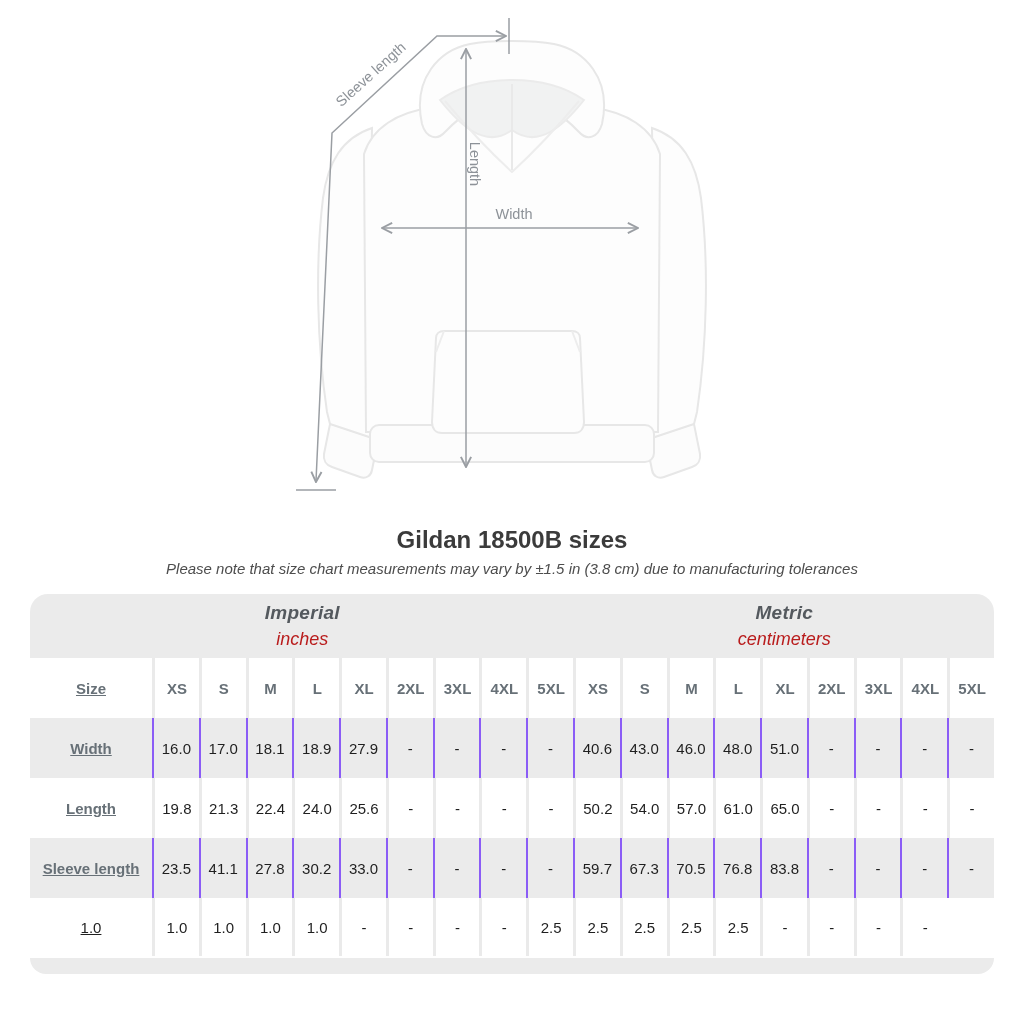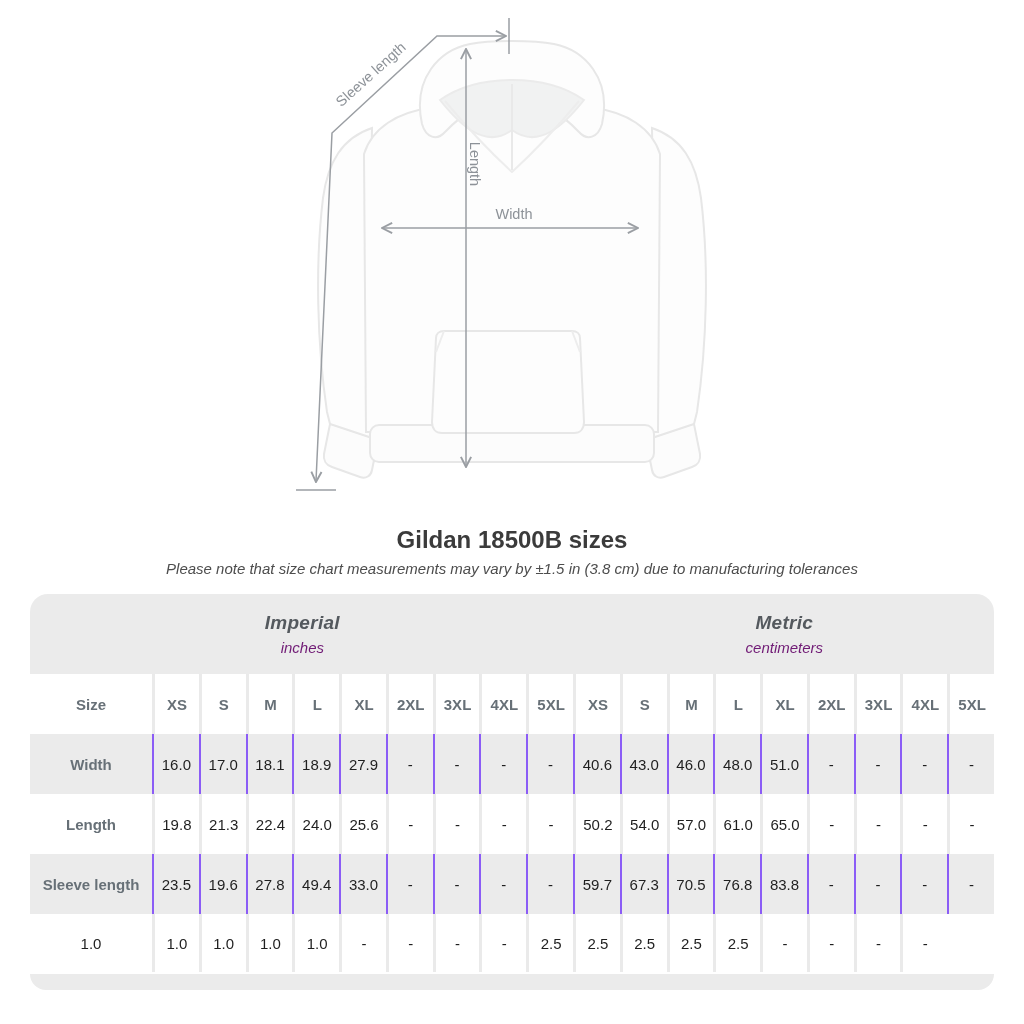--- a/index.html
+++ b/index.html
@@ -34,52 +34,52 @@
     font-size: 15px;
     font-style: italic;
     color: #4d4d4d;
     margin: 0;
   }
 
   
   .size-table { width: 964px; margin: 17px auto 0 auto; }
 
   .unit-band {
-    height: 80px;
+    height: 64px;
     background: #ebebeb;
     border-radius: 18px 18px 0 0;
     display: flex;
   }
   .unit-group {
     display: flex; flex-direction: column;
     align-items: center; justify-content: center;
   }
   .unit-group.imperial { width: 56.5%; }
   .unit-group.metric { width: 43.5%; align-items: center; }
   .unit-label {
     font-size: 19px; font-weight: bold; font-style: italic;
     color: #54595e; letter-spacing: 0.3px;
   }
   .unit-sub {
-    font-size: 15px; font-style: italic; color: #701a75; margin-top: 5px;
+    font-size: 18px; font-style: italic; color: #b91c1c; margin-top: 5px;
   }
 
   .trow {
     display: grid;
     grid-template-columns: 122px repeat(18, 1fr);
     height: 60px;
   }
   .trow:last-child { height: 58px; }
   .cell {
     display: flex; align-items: center; justify-content: center;
     font-size: 15px; overflow: hidden; white-space: nowrap;
   }
   .row-gray .cell { background: #ebebeb; border-left: 2px solid #8b5cf6; }
   .row-white .cell { background: #ffffff; border-left: 3px solid #eaeaea; }
-  .trow .cell:first-child { border-left: none; }
+  .trow .cell:first-child { border-left: none; text-decoration: underline; }
   .label-cell, .head-cell { font-weight: bold; color: #677077; }
   .value-cell { color: #1f1f1f; }
 
   .table-cap {
     height: 16px; background: #ebebeb;
     border-radius: 0 0 18px 18px; margin-top: 2px;
   }
 </style>
 </head>
 <body>
@@ -224,23 +224,23 @@
           <div class="cell value-cell">61.0</div>
           <div class="cell value-cell">65.0</div>
           <div class="cell value-cell">-</div>
           <div class="cell value-cell">-</div>
           <div class="cell value-cell">-</div>
           <div class="cell value-cell">-</div>
         </div>
         <div class="trow row-gray">
           <div class="cell label-cell">Sleeve length</div>
           <div class="cell value-cell">23.5</div>
-          <div class="cell value-cell">19.6</div>
+          <div class="cell value-cell">41.1</div>
           <div class="cell value-cell">27.8</div>
-          <div class="cell value-cell">49.4</div>
+          <div class="cell value-cell">30.2</div>
           <div class="cell value-cell">33.0</div>
           <div class="cell value-cell">-</div>
           <div class="cell value-cell">-</div>
           <div class="cell value-cell">-</div>
           <div class="cell value-cell">-</div>
           <div class="cell value-cell">59.7</div>
           <div class="cell value-cell">67.3</div>
           <div class="cell value-cell">70.5</div>
           <div class="cell value-cell">76.8</div>
           <div class="cell value-cell">83.8</div>

